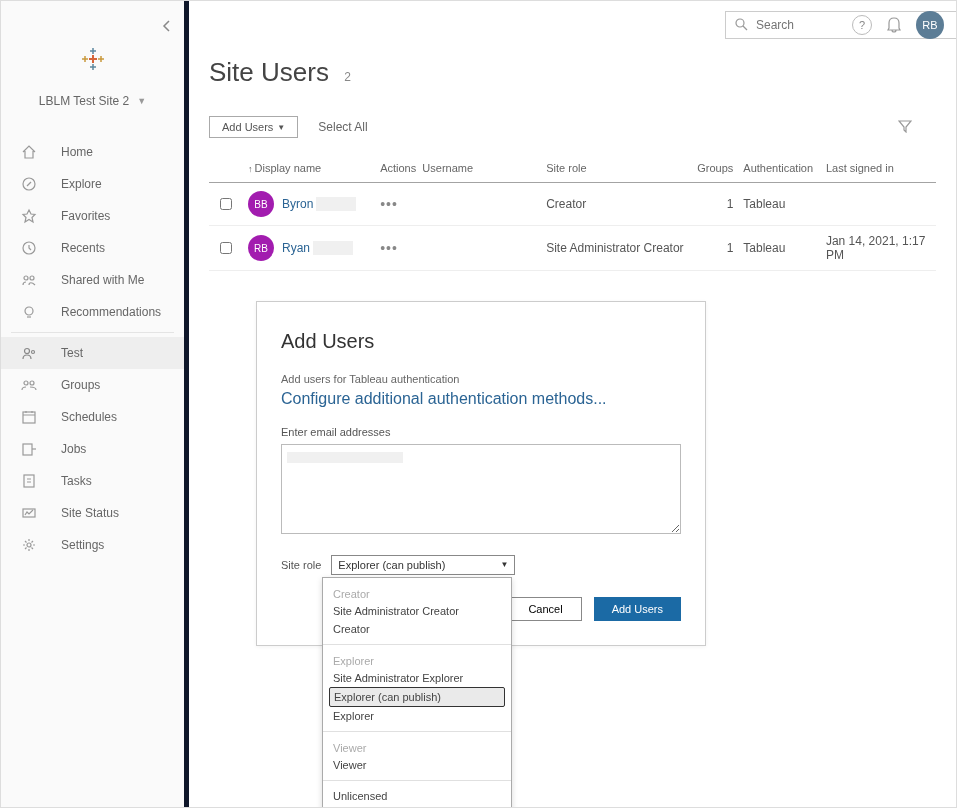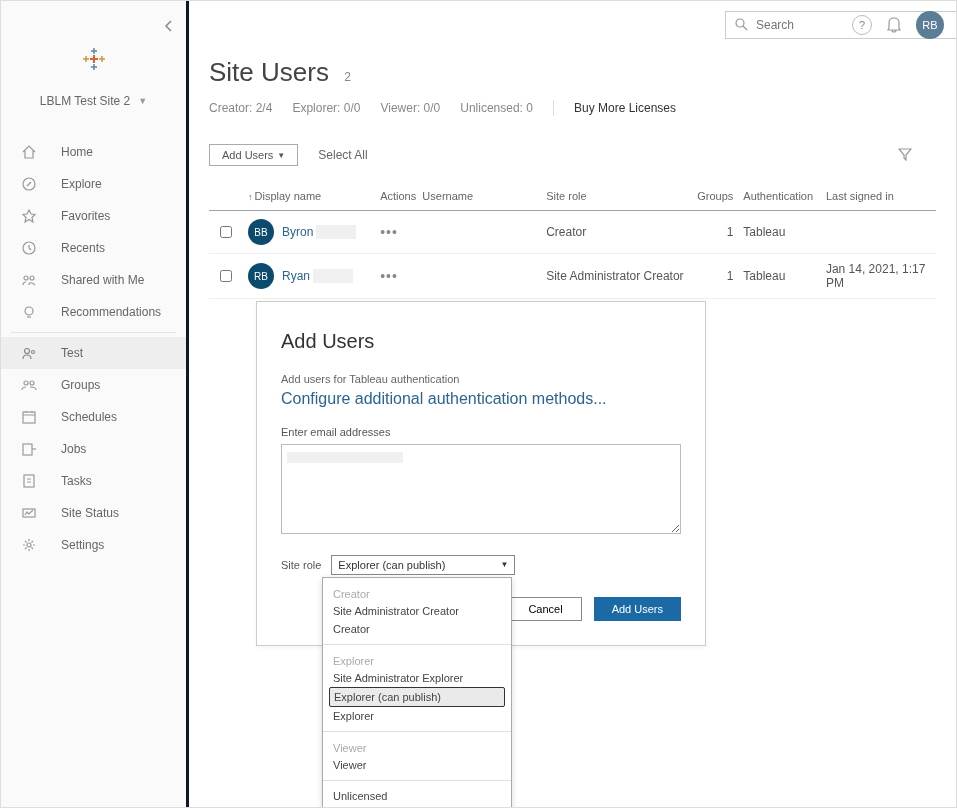--- a/index.html
+++ b/index.html
@@ -1,17 +1,17 @@
 <!DOCTYPE html>
 <html><head>
 <meta charset="utf-8">
 <style>
 * { box-sizing: border-box; margin: 0; padding: 0; font-family: -apple-system, BlinkMacSystemFont, "Segoe UI", Arial, sans-serif; }
 body { background: #fff; font-size: 12px; color: #333; width: 957px; height: 808px; overflow: hidden; border: 1px solid #ddd; position: relative; }
-.sidebar { position: absolute; left: 0; top: 0; width: 188px; height: 100%; background: #fafafa; border-right: 3px solid #0f172a; }
+.sidebar { position: absolute; left: 0; top: 0; width: 188px; height: 100%; background: #fafafa; border-right: 5px solid #0f172a; }
 .collapse-btn { position: absolute; top: 18px; right: 12px; cursor: pointer; color: #888; }
 .logo-area { text-align: center; margin-top: 44px; }
 .logo { width: 28px; height: 28px; display: inline-block; position: relative; }
 .logo-svg { width: 28px; height: 28px; }
 .site-select { text-align: center; margin-top: 18px; color: #666; font-size: 12px; display: flex; justify-content: center; align-items: center; gap: 8px; cursor: pointer; }
 .site-select .caret { font-size: 9px; color: #999; }
 .nav-list { margin-top: 28px; }
 .nav-divider { height: 1px; background: #e4e4e4; margin: 4px 10px 4px 10px; }
 .nav-item { display: flex; align-items: center; gap: 24px; padding: 8px 20px; color: #666; font-size: 12px; cursor: pointer; }
 .nav-item.active { background: #eee; }
@@ -39,21 +39,21 @@
 .col-check { width: 36px; display: flex; justify-content: center; }
 .col-name { width: 150px; padding-left: 6px; }
 .col-actions { width: 46px; }
 .col-username { width: 135px; }
 .col-role { width: 162px; }
 .col-groups { width: 52px; text-align: right; padding-right: 10px; }
 .col-auth { width: 90px; }
 .col-signed { width: 120px; }
 .sort-ind { font-size: 9px; margin-right: 2px; }
 .trow { display: flex; align-items: center; border-bottom: 1px solid #eee; padding: 8px 0; color: #555; font-size: 12px; }
-.user-avatar { width: 26px; height: 26px; border-radius: 50%; background: #0c4a6e; color: #fff; display: inline-flex; align-items: center; justify-content: center; font-size: 10px; margin-right: 8px; }
+.user-avatar { width: 26px; height: 26px; border-radius: 50%; background: #a21caf; color: #fff; display: inline-flex; align-items: center; justify-content: center; font-size: 10px; margin-right: 8px; }
 .user-name { color: #2b6494; cursor: pointer; }
 .name-wrap { display: flex; align-items: center; }
 .name-redact { width: 40px; height: 14px; background: #f0f0f0; margin-left: 3px; }
 .username-redact { width: 108px; height: 14px; background: #f0f0f0; }
 .row-actions { color: #888; font-size: 14px; letter-spacing: 1px; cursor: pointer; }
 .modal { position: absolute; left: 255px; top: 300px; width: 450px; background: #fff; border: 1px solid #ccc; box-shadow: 0 1px 4px rgba(0,0,0,0.05); padding: 28px 24px 24px 24px; }
 .modal h2 { font-size: 20px; font-weight: 400; color: #333; margin-bottom: 18px; }
 .modal-desc { font-size: 11px; color: #666; line-height: 1.5; }
 .modal-link { color: #2b6494; font-size: 16px; cursor: pointer; display: inline-block; margin-top: 2px; }
 .modal-label { font-size: 11px; color: #555; margin-top: 18px; margin-bottom: 6px; }
@@ -243,28 +243,20 @@
           </svg></span>
       <span class="avatar">RB</span>
     </div>
   </div>
 
   <div class="content">
     <div>
       <span class="page-title">Site Users</span>
       <span class="title-count">2</span>
     </div>
-    <div class="license-row">
-      <span>Creator: 2/4</span>
-      <span>Explorer: 0/0</span>
-      <span>Viewer: 0/0</span>
-      <span>Unlicensed: 0</span>
-      <span class="sep"></span>
-      <span class="license-link">Buy More Licenses</span>
-    </div>
 
     <div class="toolbar-row" style="position:relative;">
       <button class="add-users-btn">
         <span>Add Users</span>
         <span class="caret">▼</span>
       </button>
       <span class="select-all">Select All</span>
       <span class="filter-icon"><svg width="14" height="14" viewBox="0 0 14 14" fill="none" stroke="#999" stroke-width="1.2">
             <path d="M1 2 H13 L8 8 V13 L6 11 V8 Z"></path>
           </svg></span>

